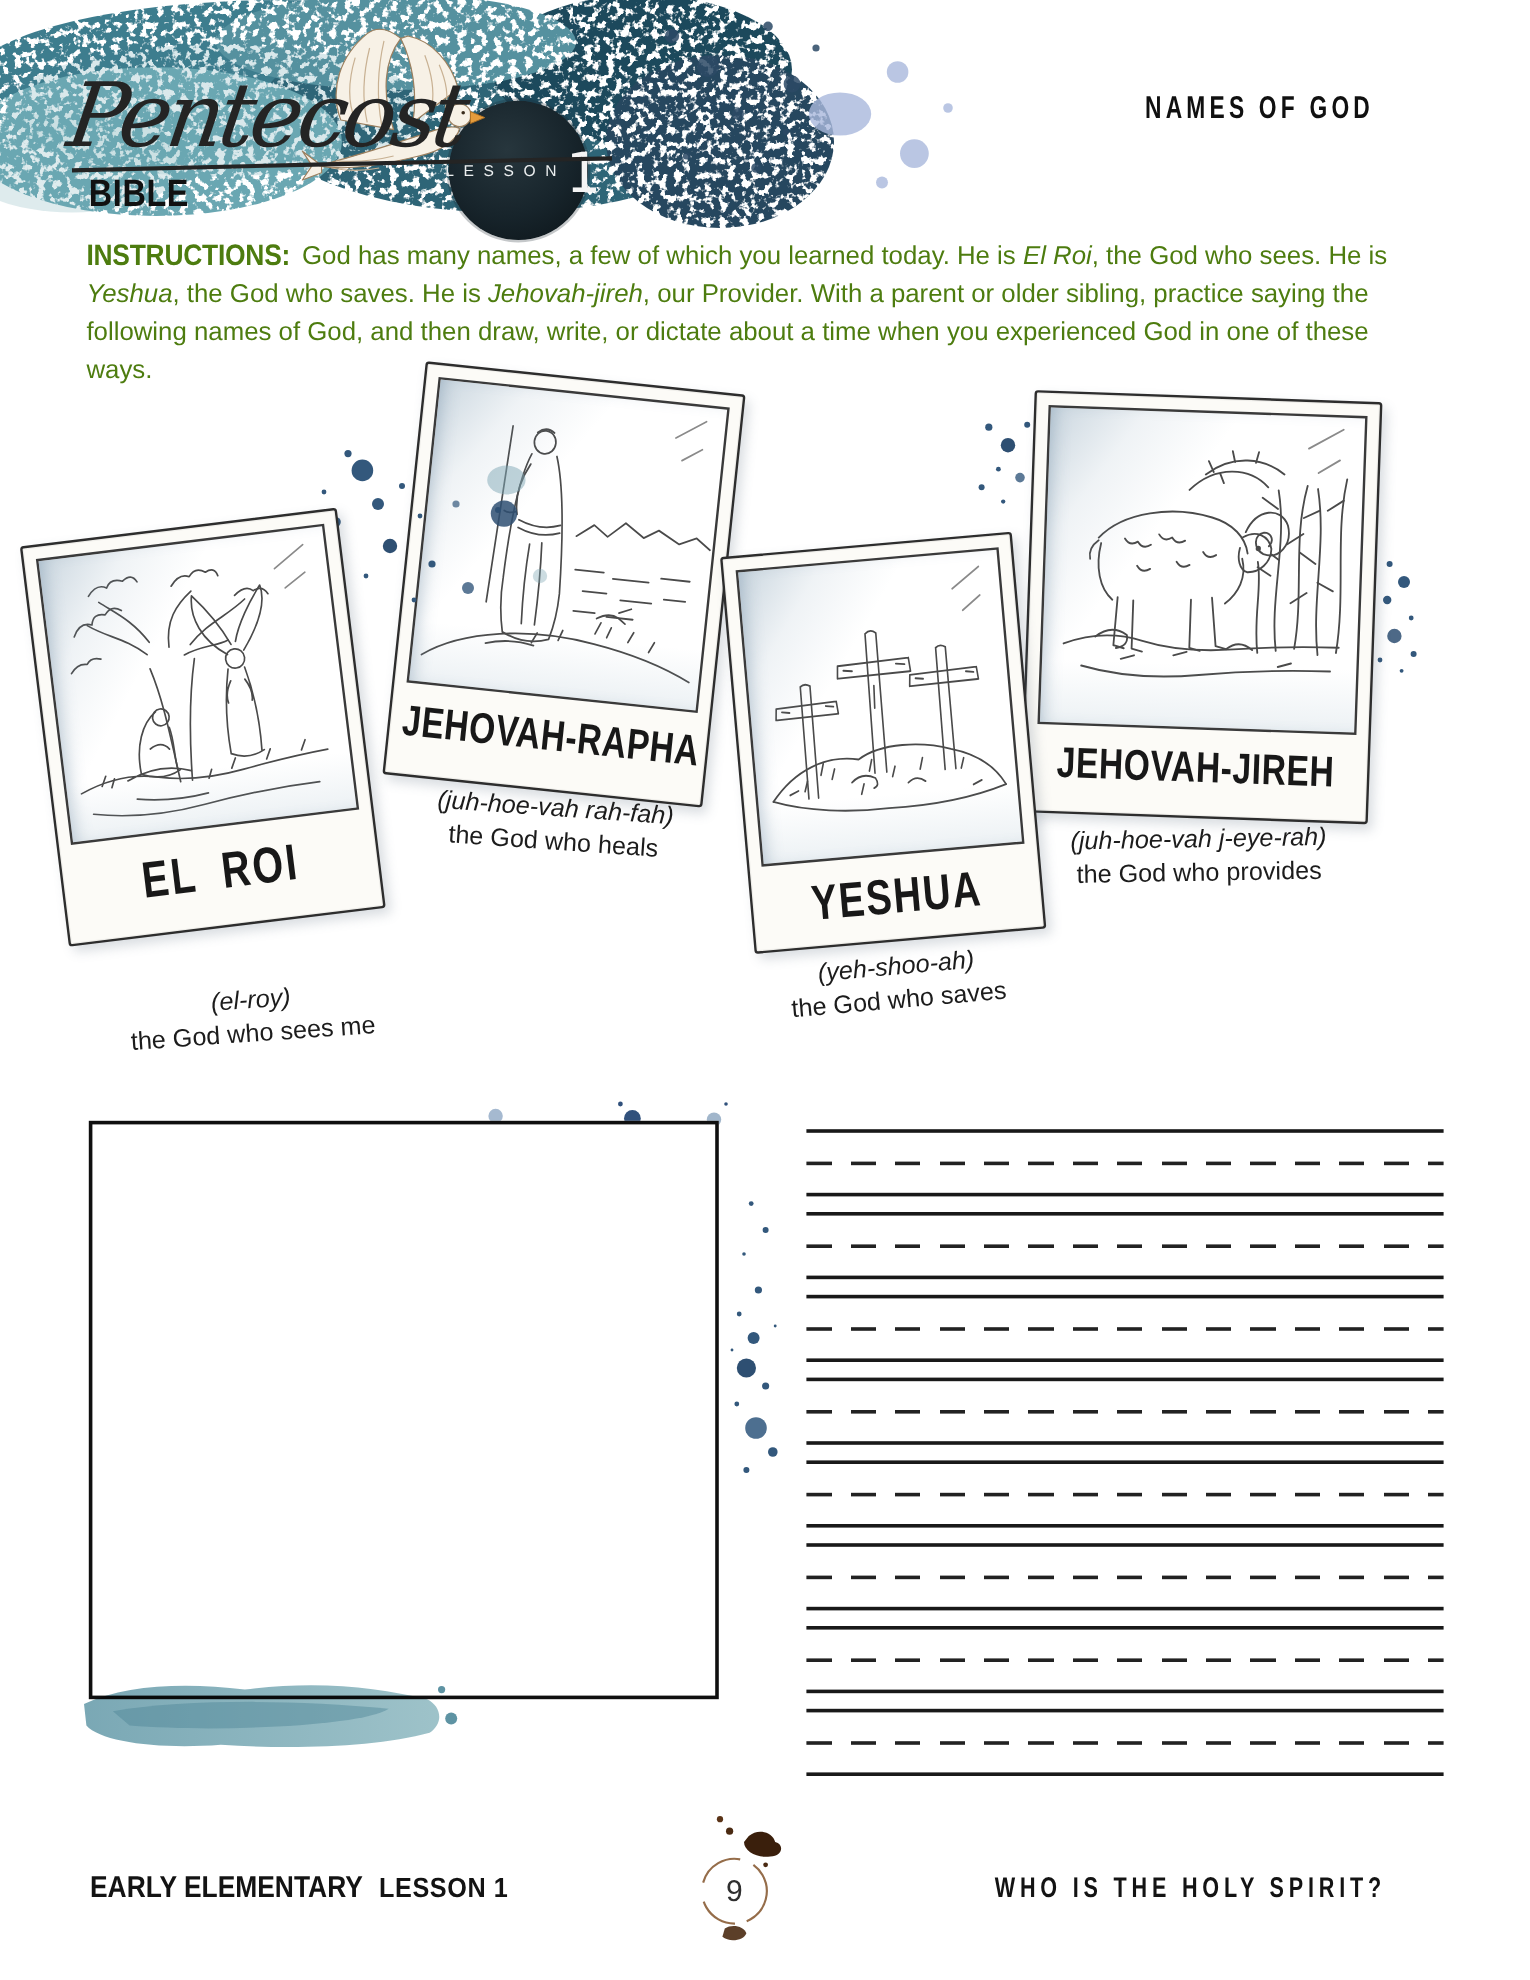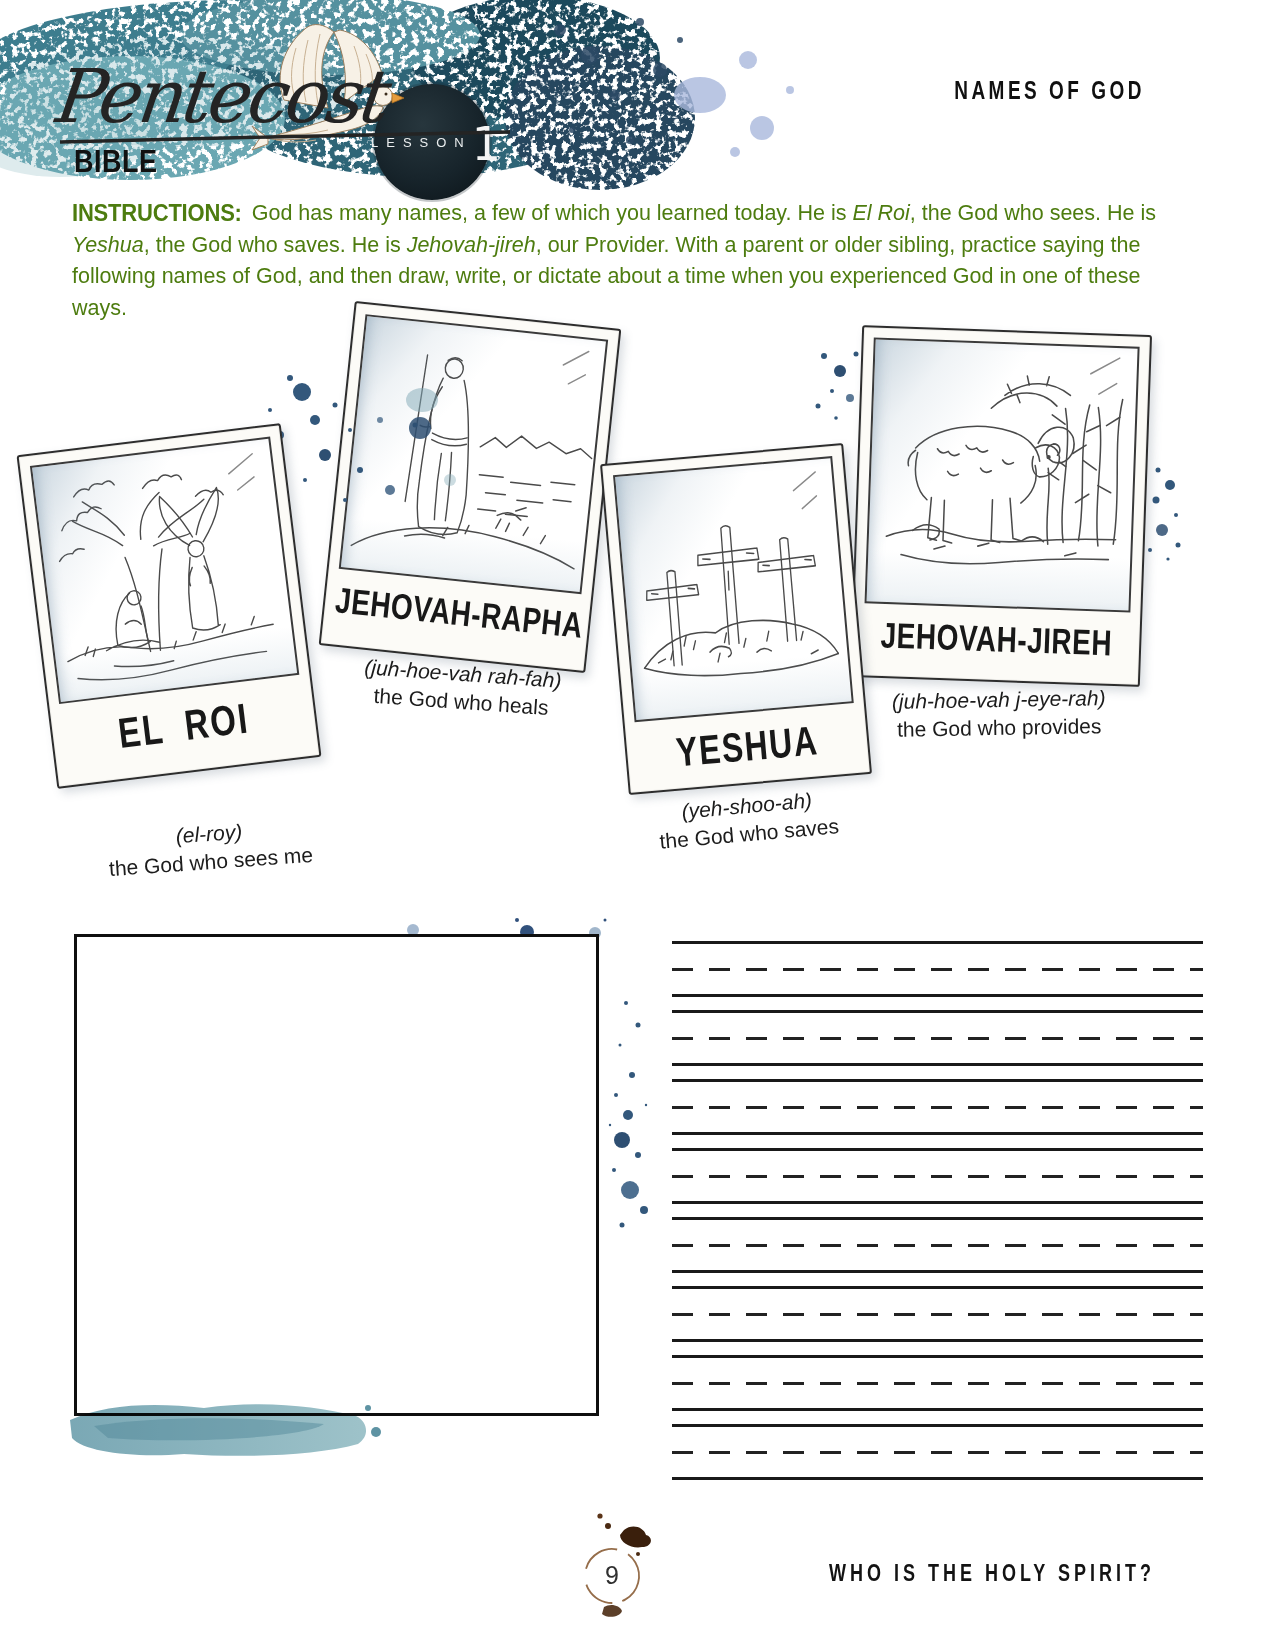--- a/index.html
+++ b/index.html
@@ -369,20 +369,24 @@
         <stop offset="0" stop-color="#6399a8"></stop>
           <stop offset="1" stop-color="#8db8c0"></stop>
       </linearGradient>
     </defs>
     <path d="M6 28 C40 12 90 10 140 16 C200 8 250 14 292 24 C304 30 306 44 294 52 C250 64 180 66 120 62 C70 66 20 60 8 46 Z" fill="url(#tealg)" opacity=".85"></path>
     <path d="M30 34 C90 24 180 24 260 32 C240 46 120 52 44 46 Z" fill="#4e8596" opacity=".45"></path>
     <circle cx="312" cy="40" r="5" fill="#5e93a3"></circle>
       <circle cx="304" cy="16" r="3" fill="#5e93a3"></circle>
   </svg>
 
+  <div id="footer-left" class="abs">
+    <span class="reg">EARLY ELEMENTARY</span>
+    <span class="bold">LESSON 1</span>
+  </div>
 
   <svg id="page-stain" class="abs" width="86" height="110" viewBox="0 0 86 110">
     <circle cx="28" cy="6" r="2.6" fill="#5a3317"></circle>
     <circle cx="40" cy="66" r="27" fill="none" stroke="#8a5d36" stroke-width="1.8" opacity=".9" stroke-dasharray="46 10 34 16 40 12" transform="rotate(-30 40 66)"></circle>
     <path d="M52 20 C60 13 72 17 74 25 C82 27 80 37 70 37 C60 39 48 33 48 25 Z" fill="#3a1f0c"></path>
     <circle cx="36" cy="16" r="3" fill="#4a2a12"></circle>
       <circle cx="66" cy="44" r="2" fill="#4a2a12"></circle>
     <path d="M32 97 C38 93 48 95 50 101 C48 107 36 109 30 104 Z" fill="#4a2a12" opacity=".9"></path>
     <text x="40" y="74" text-anchor="middle" font-family="Liberation Sans, sans-serif" font-size="25" fill="#2f2f2f">9</text>
   </svg>

